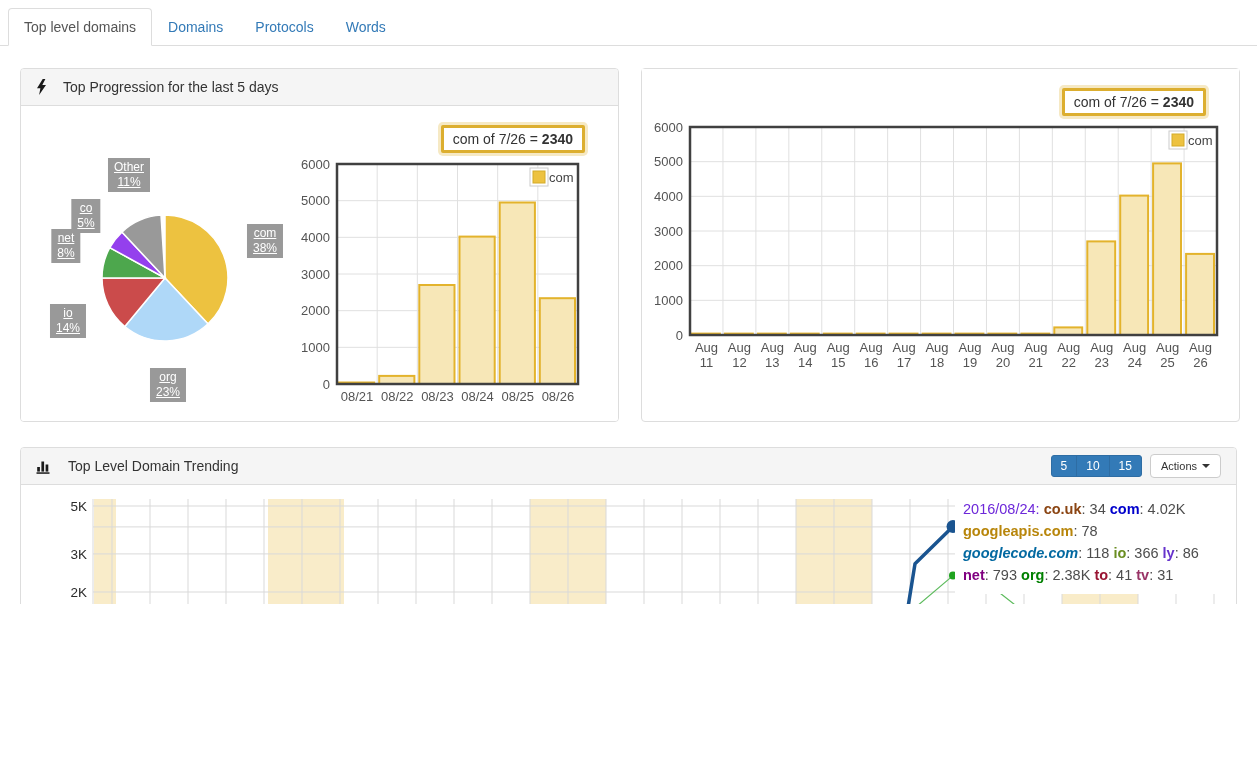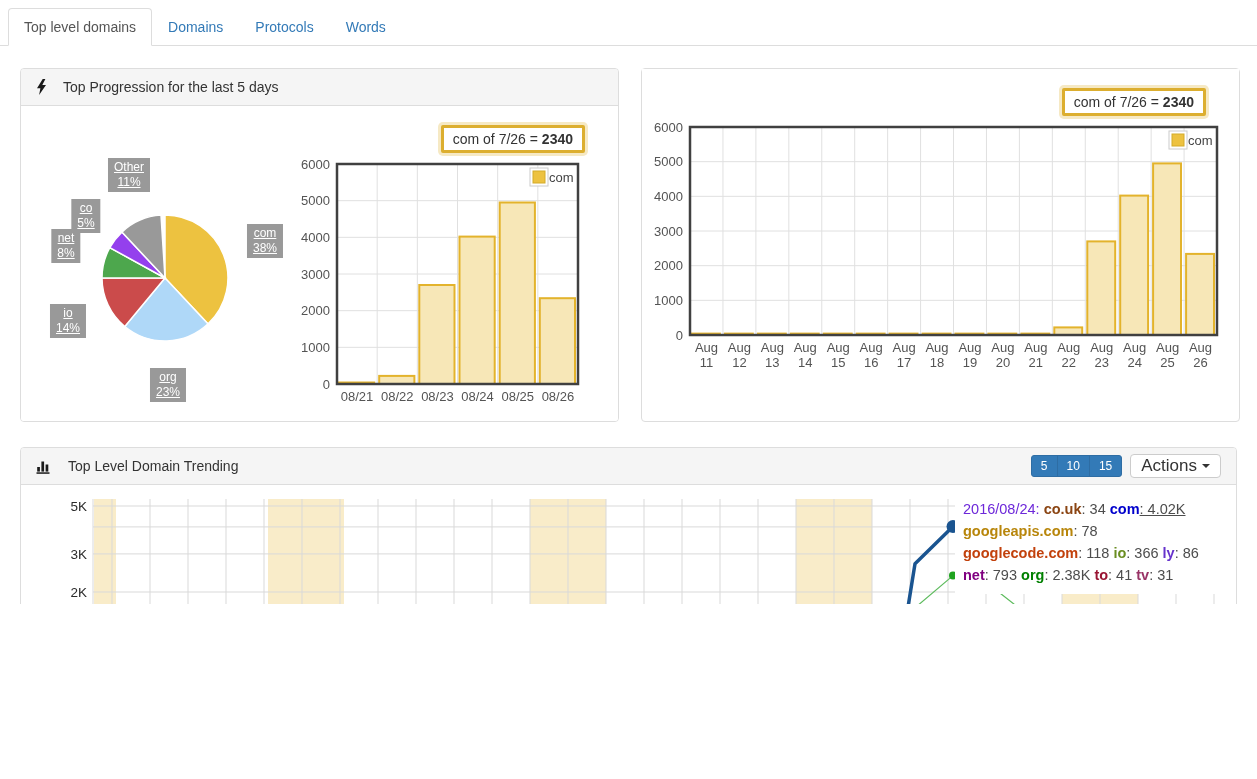--- a/index.html
+++ b/index.html
@@ -47,21 +47,21 @@
              color:#4d4d4d;z-index:3;}
   .trend-tip b{font-weight:bold;}
 
   
   .header-right{display:flex;align-items:center;}
   .btn-group{display:flex;}
   .btn-range{font-size:12px;line-height:16px;padding:2px 9px;background:#337ab7;color:#fff;
              border:1px solid #2e6da4;margin-left:-1px;cursor:pointer;font-family:inherit;}
   .btn-range:first-child{border-radius:3px 0 0 3px;margin-left:0;}
   .btn-range:last-child{border-radius:0 3px 3px 0;}
-  .btn-actions{font-size:17px;line-height:16px;padding:3px 10px;background:#fff;
+  .btn-actions{font-size:11px;line-height:16px;padding:3px 10px;background:#fff;
                border:1px solid #ccc;border-radius:4px;color:#333;margin-left:8px;
                cursor:pointer;font-family:inherit;display:inline-flex;align-items:center;}
   .caret{display:inline-block;width:0;height:0;border-top:4px solid #333;
          border-right:4px solid transparent;border-left:4px solid transparent;margin-left:5px;}
 </style>
 </head>
 <body>
 
 <div class="page">
 
@@ -339,21 +339,21 @@
           <polyline points="894.0,397.9 932.0,266.3 970.0,270.5 1008.0,370.9" fill="none" stroke="#a6a63c" stroke-width="1.2" stroke-linejoin="round"></polyline>
           <circle cx="932" cy="266.3" r="4" fill="#7d7d00"></circle>
           <polyline points="856.0,408.9 894.0,235.1 932.0,193.7 970.0,204.1 1008.0,278.9" fill="none" stroke="#c57fc5" stroke-width="1.2" stroke-linejoin="round"></polyline>
           <circle cx="932" cy="193.7" r="4" fill="#8b1a8b"></circle>
           <polyline points="856.0,388.0 894.0,122.8 932.0,90.6 970.0,101.0 1008.0,130.9" fill="none" stroke="#5dbb5d" stroke-width="1.2" stroke-linejoin="round"></polyline>
           <circle cx="932" cy="90.6" r="4" fill="#1fa31f"></circle>
           <polyline points="856.0,314.0 894.0,78.8 932.0,41.5 970.0,21.9 1008.0,92.2" fill="none" stroke="#1a5490" stroke-width="3.5" stroke-linejoin="round"></polyline>
           <circle cx="932" cy="41.5" r="6.5" fill="#1a5490"></circle>
         </svg>
         <div class="trend-tip">
-          <div><span style="color: #6d28d9;">2016/08/24: </span><b style="color: rgb(139, 69, 19);">co.uk</b><span style="color: rgb(77, 77, 77);">: 34 </span><b style="color: rgb(0, 0, 204);">com</b><span style="color: rgb(77, 77, 77); text-decoration: underline;">: 4.02K</span></div>
+          <div><span style="color: #6d28d9;">2016/08/24: </span><b style="color: rgb(139, 69, 19);">co.uk</b><span style="color: rgb(77, 77, 77);">: 34 </span><b style="color: rgb(0, 0, 204);">com</b><span style="color: rgb(77, 77, 77);">: 4.02K</span></div>
           <div><b style="color: rgb(184, 134, 11);">googleapis.com</b><span style="color: rgb(77, 77, 77);">: 78</span></div>
-          <div><b style="color: #c2410c;">googlecode.com</b><span style="color: rgb(77, 77, 77);">: 118 </span><b style="color: rgb(107, 142, 35);">io</b><span style="color: rgb(77, 77, 77);">: 366 </span><b style="color: rgb(102, 51, 204);">ly</b><span style="color: rgb(77, 77, 77);">: 86</span></div>
+          <div><b style="color: #0369a1; font-style: italic;">googlecode.com</b><span style="color: rgb(77, 77, 77);">: 118 </span><b style="color: rgb(107, 142, 35);">io</b><span style="color: rgb(77, 77, 77);">: 366 </span><b style="color: rgb(102, 51, 204);">ly</b><span style="color: rgb(77, 77, 77);">: 86</span></div>
           <div><b style="color: rgb(128, 0, 128);">net</b><span style="color: rgb(77, 77, 77);">: 793 </span><b style="color: rgb(0, 128, 0);">org</b><span style="color: rgb(77, 77, 77);">: 2.38K </span><b style="color: rgb(153, 21, 51);">to</b><span style="color: rgb(77, 77, 77);">: 41 </span><b style="color: rgb(153, 51, 102);">tv</b><span style="color: rgb(77, 77, 77);">: 31</span></div>
         </div>
       </div>
   </div>
 
 </div>
 
 </body></html>

